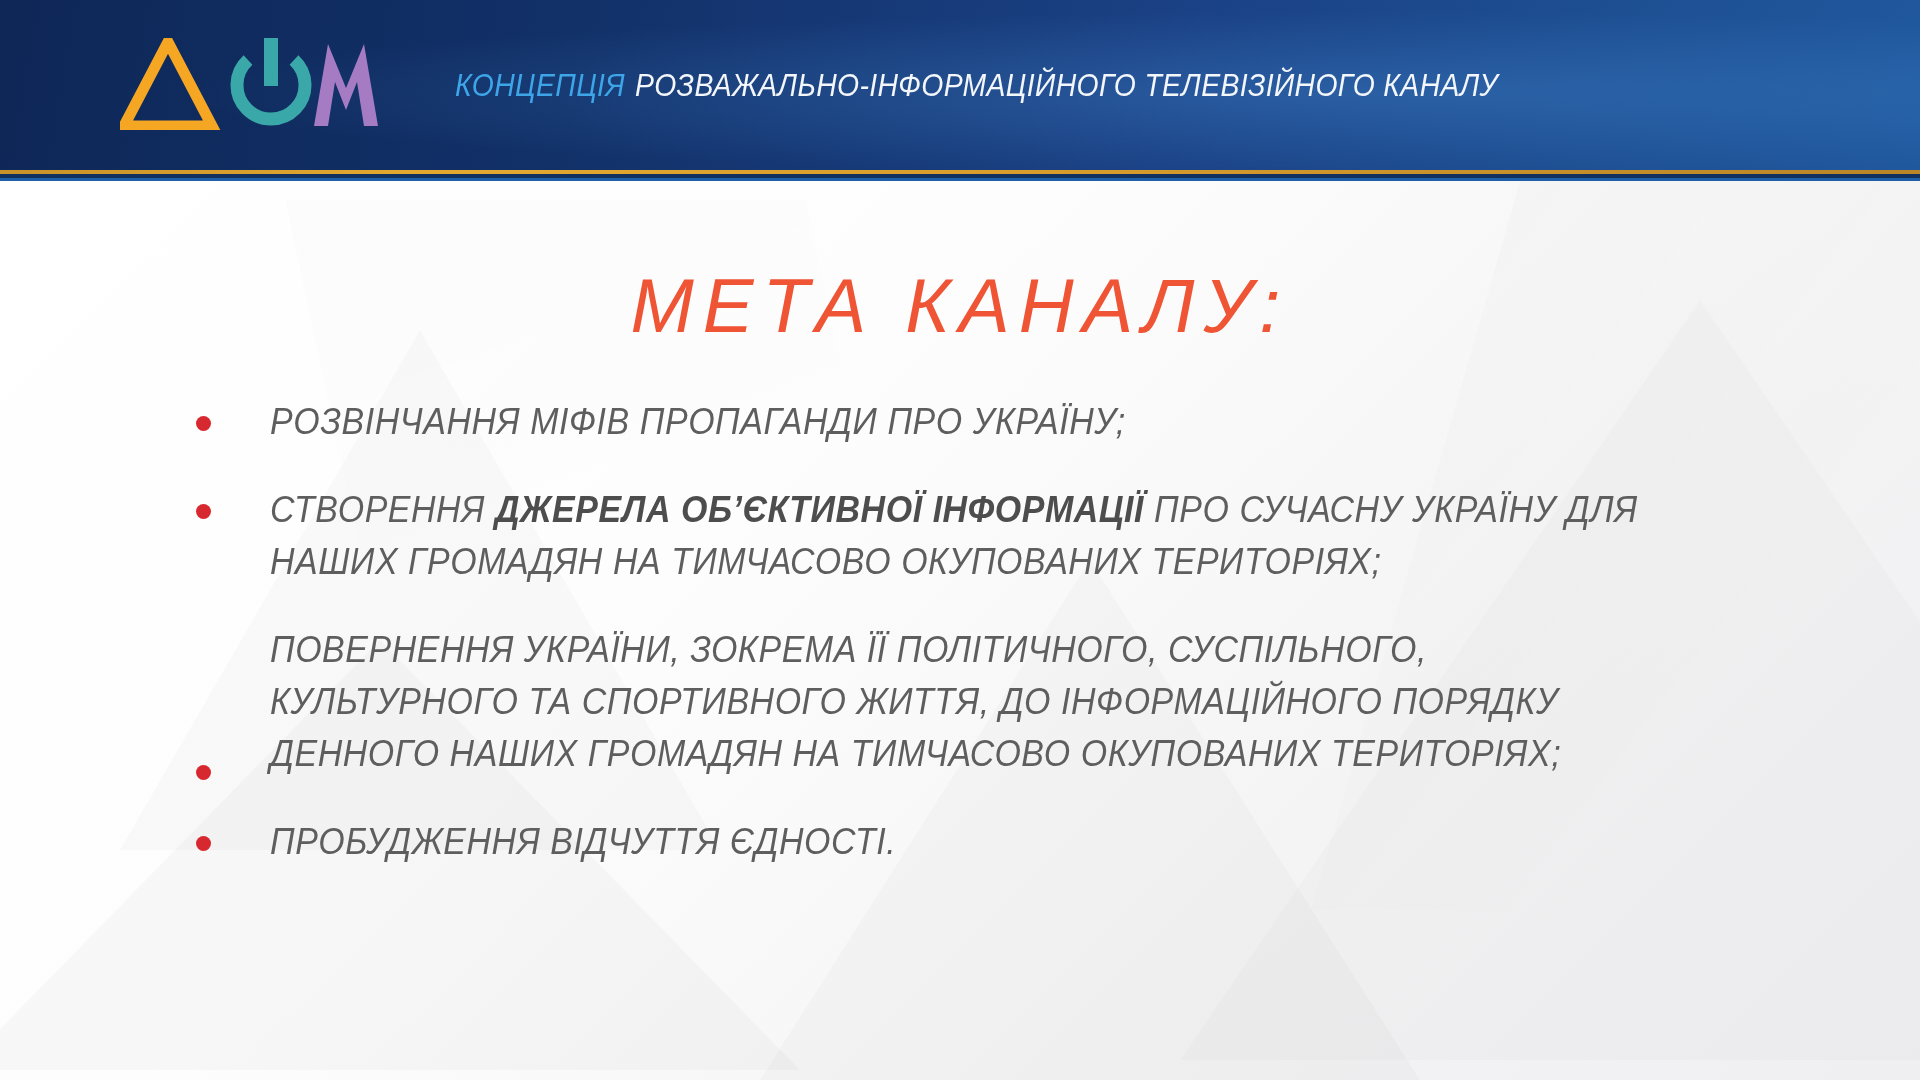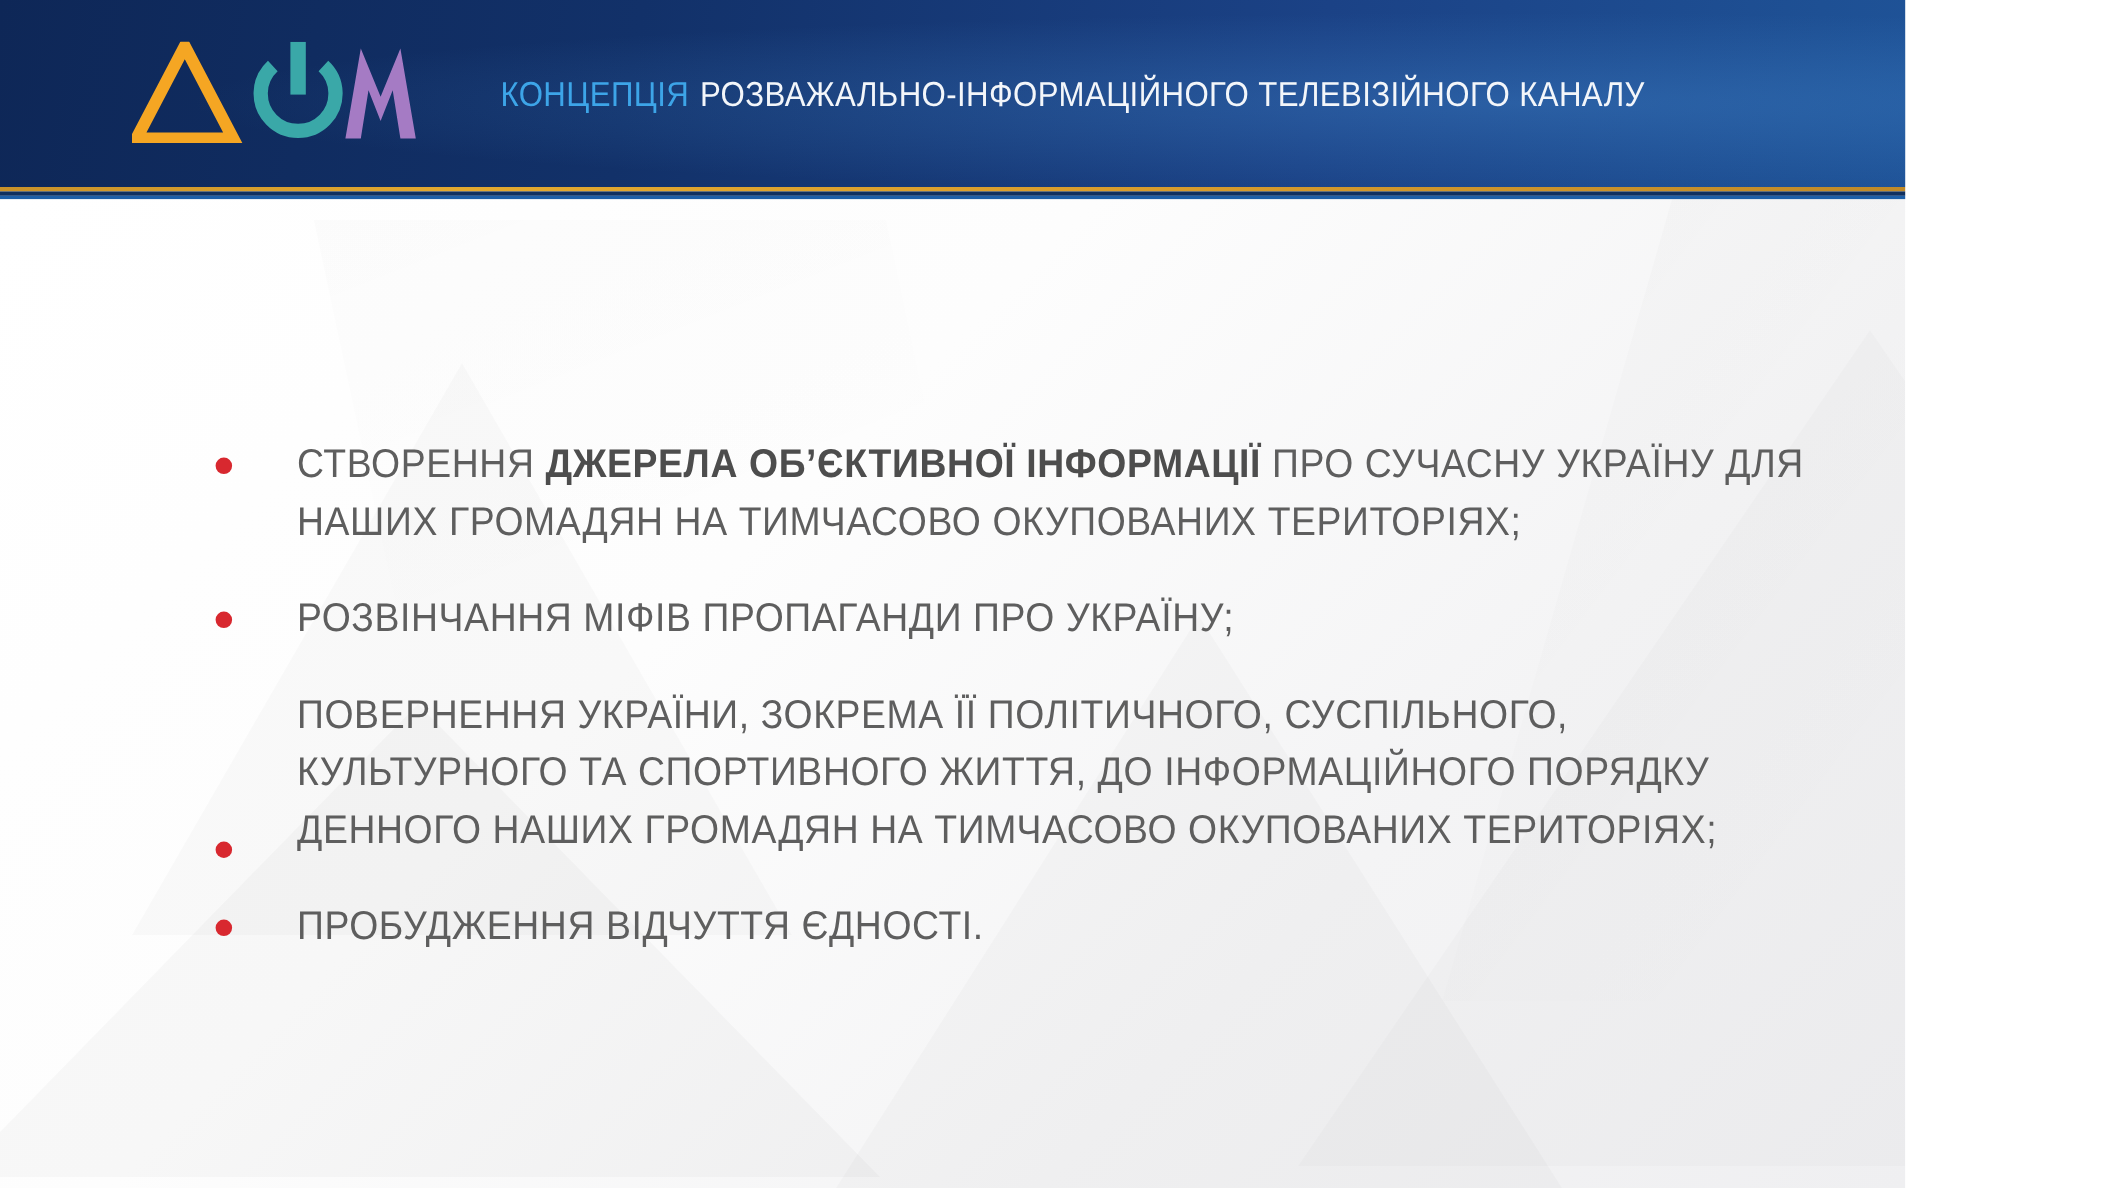--- a/index.html
+++ b/index.html
@@ -4,24 +4,25 @@
 <style>
   * { margin:0; padding:0; box-sizing:border-box; }
   html, body { width:1920px; height:1080px; overflow:hidden; }
   body {
     font-family: "Liberation Sans", sans-serif;
     background:#ffffff;
   }
 
   .slide {
     position:relative;
-    width:1732px;
+    width:1920px;
     height:1080px;
     background:#fbfbfb;
     overflow:hidden;
+    font-style:italic;
   }
 
   
   .bg-wash {
     position:absolute;
     left:0; top:176px; right:0; bottom:0;
     background:
       linear-gradient(135deg,#ffffff 0%,#fdfdfd 38%,#f4f4f5 70%,#efeff1 100%);
   }
   .wm { position:absolute; pointer-events:none; }
@@ -191,35 +192,36 @@
     <div class="header-title">
       <span class="ht-accent">КОНЦЕПЦІЯ</span>
       <span class="ht-rest">РОЗВАЖАЛЬНО-ІНФОРМАЦІЙНОГО ТЕЛЕВІЗІЙНОГО КАНАЛУ</span>
     </div>
   </div>
 
   <div class="rule-gold"></div>
   <div class="rule-dark"></div>
   <div class="rule-blue"></div>
 
+  <div class="slide-title">МЕТА КАНАЛУ:</div>
 
   <div class="bullets">
+
+    <div class="bullet-row row-2">
+      <div class="bullet-dot"></div>
+      <div class="bullet-text">РОЗВІНЧАННЯ МІФІВ ПРОПАГАНДИ ПРО УКРАЇНУ;</div>
+    </div>
 
     <div class="bullet-row row-1">
       <div class="bullet-dot"></div>
       <div class="bullet-text">
         <span>СТВОРЕННЯ </span><b>ДЖЕРЕЛА ОБ’ЄКТИВНОЇ ІНФОРМАЦІЇ</b><span> ПРО СУЧАСНУ УКРАЇНУ ДЛЯ НАШИХ ГРОМАДЯН НА ТИМЧАСОВО ОКУПОВАНИХ ТЕРИТОРІЯХ;</span>
       </div>
     </div>
 
-    <div class="bullet-row row-2">
-      <div class="bullet-dot"></div>
-      <div class="bullet-text">РОЗВІНЧАННЯ МІФІВ ПРОПАГАНДИ ПРО УКРАЇНУ;</div>
-    </div>
-
     <div class="bullet-row row-3">
       <div class="bullet-dot"></div>
       <div class="bullet-text">ПОВЕРНЕННЯ УКРАЇНИ, ЗОКРЕМА ЇЇ ПОЛІТИЧНОГО, СУСПІЛЬНОГО, КУЛЬТУРНОГО ТА СПОРТИВНОГО ЖИТТЯ, ДО ІНФОРМАЦІЙНОГО ПОРЯДКУ ДЕННОГО НАШИХ ГРОМАДЯН НА ТИМЧАСОВО ОКУПОВАНИХ ТЕРИТОРІЯХ;</div>
     </div>
 
     <div class="bullet-row">
       <div class="bullet-dot"></div>
       <div class="bullet-text">ПРОБУДЖЕННЯ ВІДЧУТТЯ ЄДНОСТІ.</div>
     </div>
 

